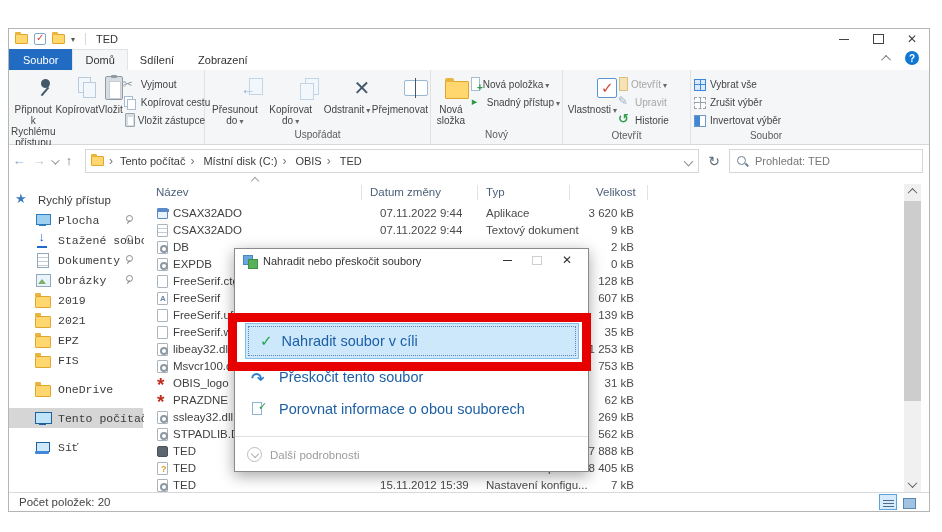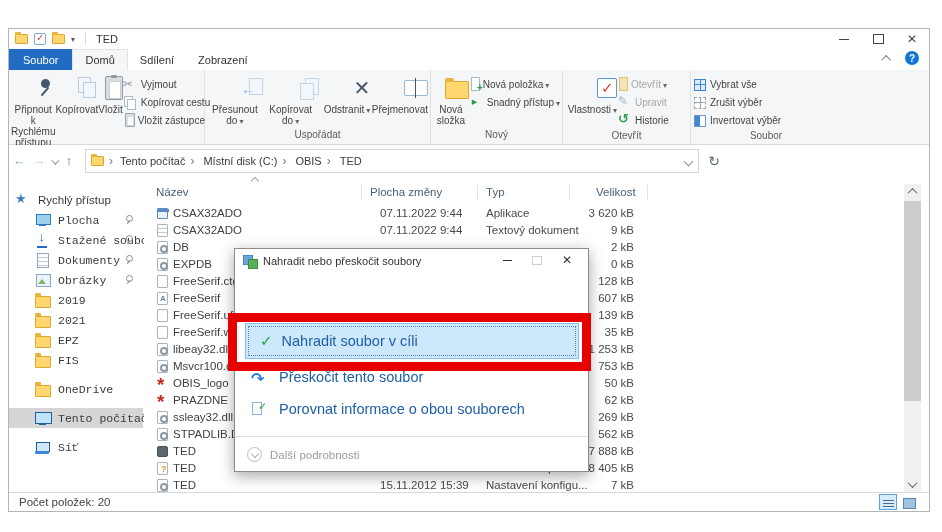--- a/index.html
+++ b/index.html
@@ -404,20 +404,24 @@
 
           <span class="crumb">OBIS</span>
 
           <span class="crumb">TED</span>
         </div>
       <span class="crumb-caret"></span>
     </div>
     <div class="refresh-btn">
         <span class="i-refresh"></span>
       </div>
+    <div class="search-box">
+      <span class="i-search"></span>
+      <span>Prohledat: TED</span>
+    </div>
   </div>
 
   <div class="sidebar">
 
       <div class="sb-item" data-level="0" data-pinned="false" data-gap="0" data-state="normal">
         <span class="sb-ic" data-icon="quick-access-star"></span>
         <span>Rychlý přístup</span>
 
       </div>
 
@@ -485,21 +489,21 @@
         <span class="sb-ic" data-icon="network"></span>
         <span>Síť</span>
 
       </div>
     </div>
 
   <div class="filearea">
     <div class="flheader">
       <span class="sortmark"></span>
       <span class="fh fh-name">Název</span>
-      <span class="fh fh-date">Plocha změny</span>
+      <span class="fh fh-date">Datum změny</span>
       <span class="fh fh-type">Typ</span>
       <span class="fh fh-size">Velikost</span>
       <span class="fh-div" style="left:217px"></span>
       <span class="fh-div" style="left:333px"></span>
       <span class="fh-div" style="left:425px"></span>
       <span class="fh-div" style="left:503px"></span>
     </div>
     <div class="rows">
 
         <div class="frow">
@@ -580,21 +584,21 @@
           <span class="fc fc-date"></span>
           <span class="fc fc-type"></span>
           <span class="fc fc-size">753 kB</span>
         </div>
 
         <div class="frow">
           <span class="fic fpage" data-icon="red-star"></span>
           <span class="fc fc-name">OBIS_logo</span>
           <span class="fc fc-date"></span>
           <span class="fc fc-type"></span>
-          <span class="fc fc-size">50 kB</span>
+          <span class="fc fc-size">31 kB</span>
         </div>
 
         <div class="frow">
           <span class="fic fpage" data-icon="red-star"></span>
           <span class="fc fc-name">PRAZDNE</span>
           <span class="fc fc-date"></span>
           <span class="fc fc-type"></span>
           <span class="fc fc-size">62 kB</span>
         </div>
 

